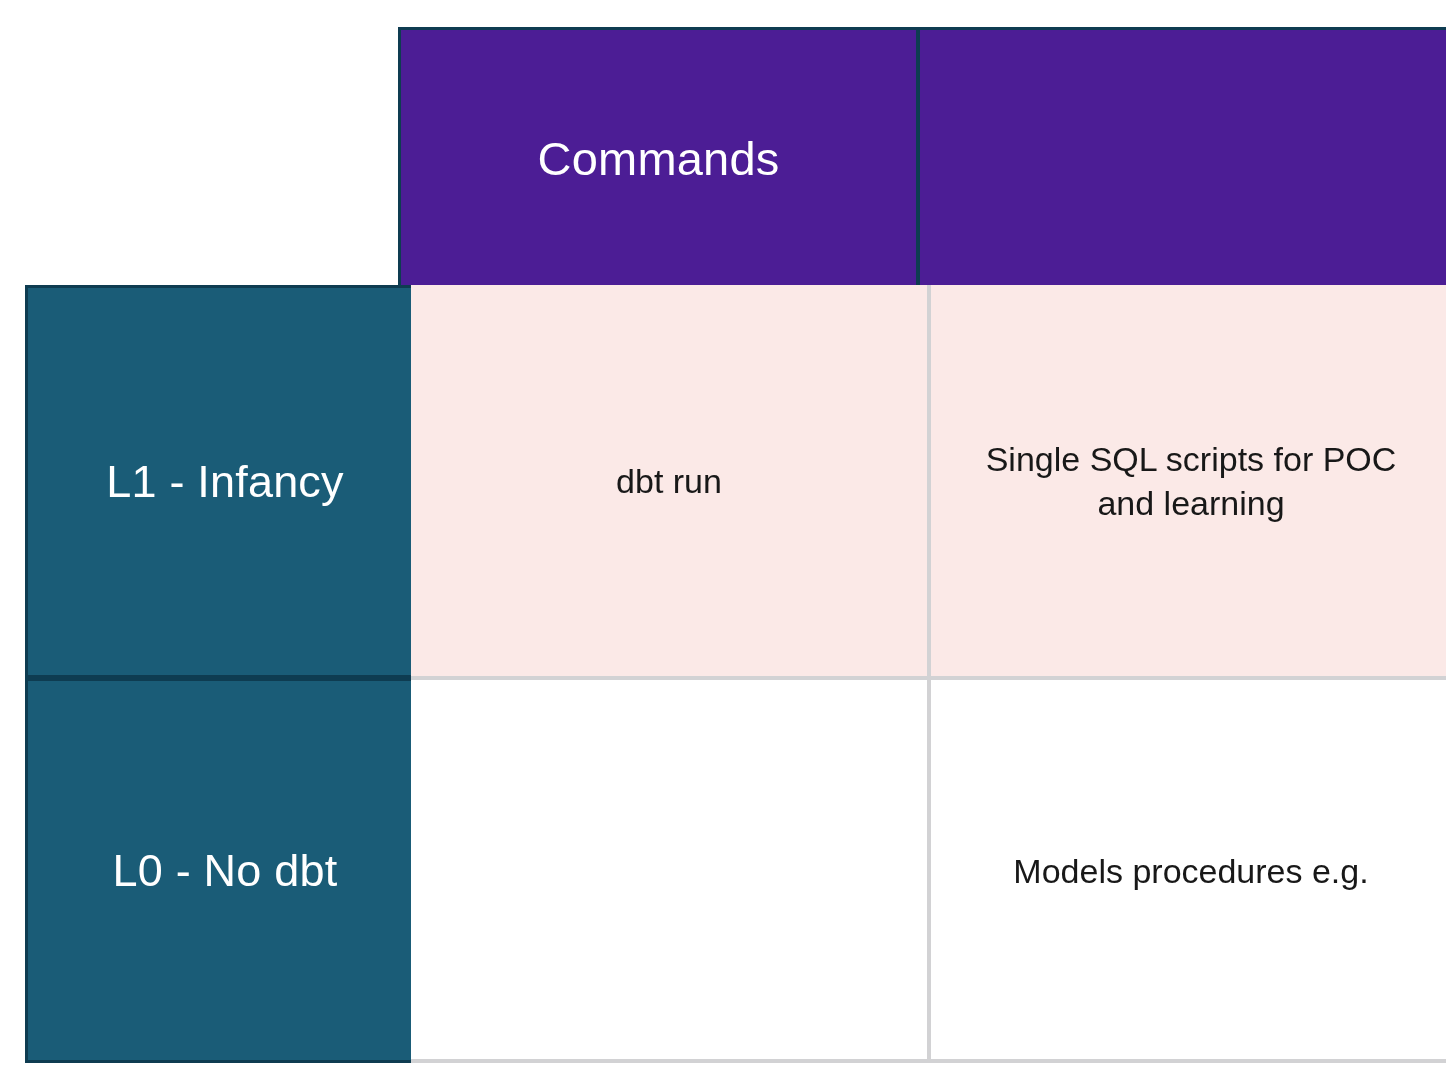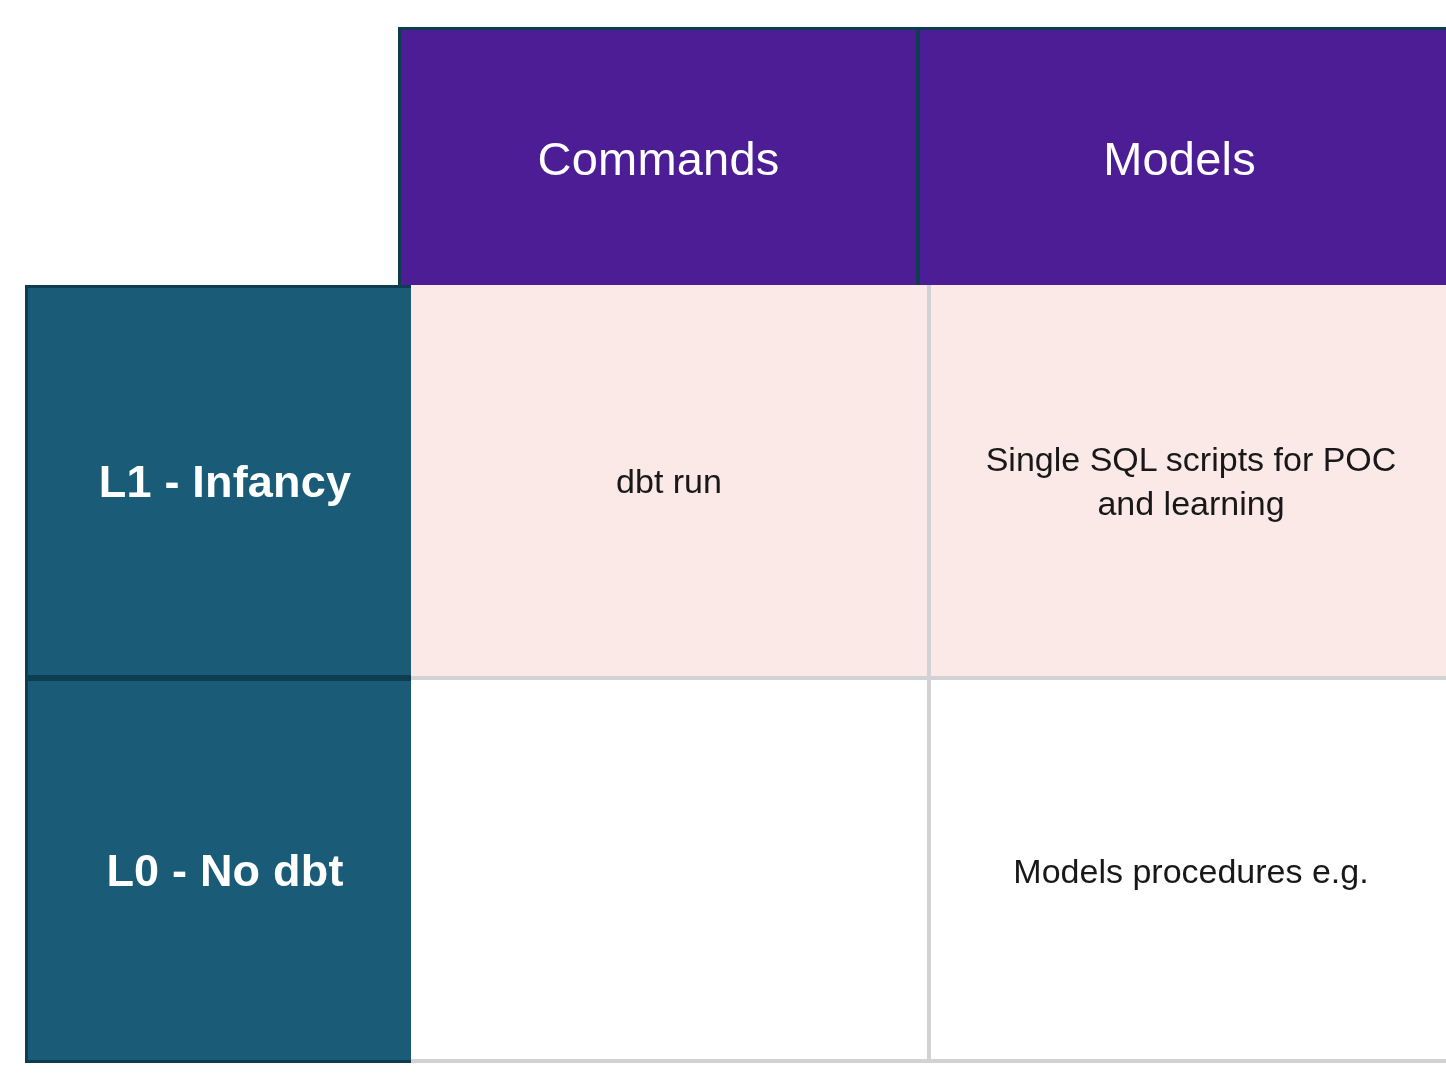--- a/index.html
+++ b/index.html
@@ -69,21 +69,21 @@
     position: absolute;
     left: 25px;
     width: 400px;
     background: #1A5C77;
     box-sizing: border-box;
     display: flex;
     align-items: center;
     justify-content: center;
     color: #ffffff;
     font-size: 45px;
-    font-weight: 700;
+    font-weight: 400;
     letter-spacing: 0.2px;
     border: 3px solid #0E3C51;
   }
   #row-header-l1 {
     top: 285px;
     height: 393px;
   }
   #row-header-l0 {
     top: 678px;
     height: 385px;
@@ -123,21 +123,20 @@
   #body-bottom-line{ left: 0;     top: 774px; width: 1042px; height: 4px; }
 </style>
 </head>
 <body>
 
 <div id="canvas">
 
   <div id="col-header-band">
     <div class="col-header" id="col-header-commands">Commands</div>
     <div id="col-header-divider"></div>
-    <div class="col-header" id="col-header-models">Models</div>
   </div>
 
   <div class="row-header" id="row-header-l1">L1 - Infancy</div>
 
   <div class="row-header" id="row-header-l0">L0 - No dbt</div>
 
   <div id="body-grid">
 
     <div class="body-cell row-l1 col-commands">dbt run</div>
 

